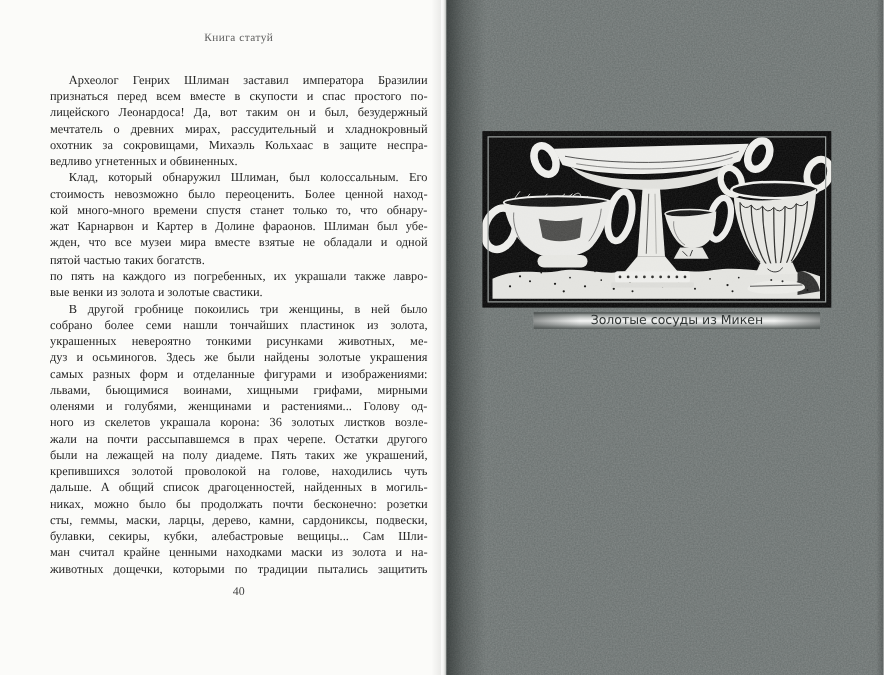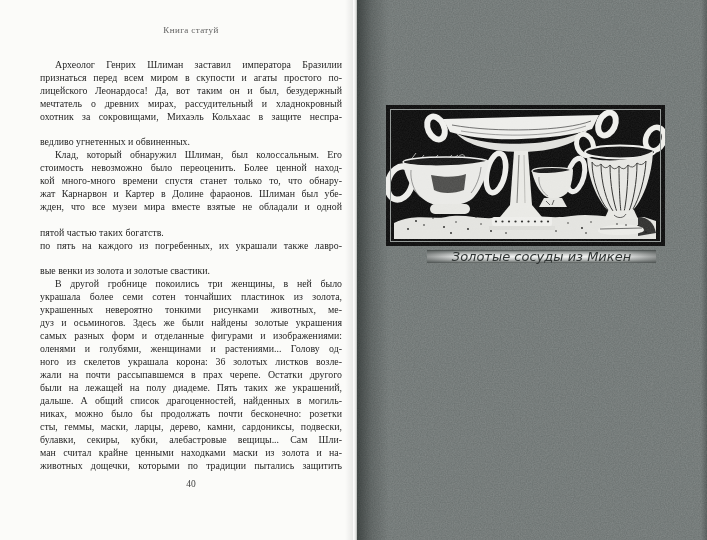--- a/index.html
+++ b/index.html
@@ -8,21 +8,21 @@
   
   .page-left{width:353px;height:540px;background:#fbfbf9;box-sizing:border-box;
     padding:25px 11px 0 40px;position:relative;}
   .page-left::after{content:"";position:absolute;top:0;right:0;width:8px;height:100%;
     background:linear-gradient(90deg,rgba(0,0,0,0) 0%,rgba(0,0,0,0.07) 100%);}
   .running-head{width:302px;text-align:center;font-size:9px;color:#5e5e5e;
     letter-spacing:0.4px;margin-bottom:23px;}
   .text-block{width:302px;font-size:9.9px;line-height:13.05px;color:#262626;}
   .line{text-align:justify;text-align-last:justify;}
   .line.indent{text-indent:15px;}
-  .line.plast{text-align-last:left;margin-top:12px;}
+  .line.plast{text-align-last:left;}
   .page-number{width:302px;text-align:center;font-size:9.5px;color:#3f3f3f;margin-top:7px;}
 
   
   .gutter{width:4px;height:540px;background:linear-gradient(90deg,#ffffff 0%,#eeeeec 55%,#b5b8b6 100%);}
 
   
   .page-right{flex:1;height:540px;background:#6b7170;position:relative;overflow:hidden;}
   .paper-texture{position:absolute;left:0;top:0;width:100%;height:100%;z-index:1;pointer-events:none;}
   .spine-shadow{position:absolute;left:0;top:0;width:32px;height:100%;z-index:2;
     background:linear-gradient(90deg,rgba(20,25,24,0.55) 0%,rgba(20,25,24,0.22) 45%,rgba(20,25,24,0) 100%);}
@@ -30,53 +30,55 @@
     background:linear-gradient(270deg,rgba(0,0,0,0.22),rgba(0,0,0,0));}
   .illustration{position:absolute;left:29px;top:105px;width:279px;height:141px;z-index:3;
     background:#0a0a0a;}
   .illustration svg{display:block;width:279px;height:141px;}
   .caption-bar{position:absolute;left:70px;top:250px;width:229px;height:13px;z-index:3;
     display:flex;align-items:center;justify-content:center;
     background:linear-gradient(180deg,#414645 0%,#8a8f8d 12%,#d3d5d4 34%,#f4f5f4 52%,#c3c6c5 72%,#828785 90%,#555a59 100%);}
   .caption-bar::after{content:"";position:absolute;inset:0;
     background:linear-gradient(90deg,rgba(70,75,74,0.55) 0%,rgba(255,255,255,0) 16%,rgba(255,255,255,0) 84%,rgba(70,75,74,0.55) 100%);}
   .caption-text{position:relative;z-index:1;font-family:"DejaVu Sans",sans-serif;
-    font-style:italic;font-size:13px;color:#2e3332;}
+    font-size:10px;color:#2e3332;}
 </style>
 </head>
 <body>
 
 <div class="spread">
 
   <div class="page-left">
     <div class="running-head">Книга статуй</div>
     <div class="text-block">
         <div class="line indent">Археолог Генрих Шлиман заставил императора Бразилии</div>
-        <div class="line">признаться перед всем миром в скупости и агаты простого по-</div>
+        <div class="line">признаться перед всем вместе в скупости и спас простого по-</div>
         <div class="line">лицейского Леонардоса! Да, вот таким он и был, безудержный</div>
         <div class="line">мечтатель о древних мирах, рассудительный и хладнокровный</div>
         <div class="line">охотник за сокровищами, Михаэль Кольхаас в защите неспра-</div>
         <div class="line plast">ведливо угнетенных и обвиненных.</div>
         <div class="line indent">Клад, который обнаружил Шлиман, был колоссальным. Его</div>
         <div class="line">стоимость невозможно было переоценить. Более ценной наход-</div>
         <div class="line">кой много-много времени спустя станет только то, что обнару-</div>
         <div class="line">жат Карнарвон и Картер в Долине фараонов. Шлиман был убе-</div>
         <div class="line">жден, что все музеи мира вместе взятые не обладали и одной</div>
         <div class="line plast">пятой частью таких богатств.</div>
         <div class="line">по пять на каждого из погребенных, их украшали также лавро-</div>
         <div class="line plast">вые венки из золота и золотые свастики.</div>
         <div class="line indent">В другой гробнице покоились три женщины, в ней было</div>
-        <div class="line">украшала более семи сотен тончайших пластинок из золота,</div>
+        <div class="line">собрано более семи нашли тончайших пластинок из золота,</div>
         <div class="line">украшенных невероятно тонкими рисунками животных, ме-</div>
         <div class="line">дуз и осьминогов. Здесь же были найдены золотые украшения</div>
         <div class="line">самых разных форм и отделанные фигурами и изображениями:</div>
+        <div class="line">львами, бьющимися воинами, хищными грифами, мирными</div>
         <div class="line">оленями и голубями, женщинами и растениями... Голову од-</div>
         <div class="line">ного из скелетов украшала корона: 36 золотых листков возле-</div>
         <div class="line">жали на почти рассыпавшемся в прах черепе. Остатки другого</div>
         <div class="line">были на лежащей на полу диадеме. Пять таких же украшений,</div>
+        <div class="line">крепившихся золотой проволокой на голове, находились чуть</div>
         <div class="line">дальше. А общий список драгоценностей, найденных в могиль-</div>
         <div class="line">никах, можно было бы продолжать почти бесконечно: розетки</div>
         <div class="line">сты, геммы, маски, ларцы, дерево, камни, сардониксы, подвески,</div>
         <div class="line">булавки, секиры, кубки, алебастровые вещицы... Сам Шли-</div>
         <div class="line">ман считал крайне ценными находками маски из золота и на-</div>
         <div class="line">животных дощечки, которыми по традиции пытались защитить</div>
       </div>
     <div class="page-number">40</div>
   </div>
 

